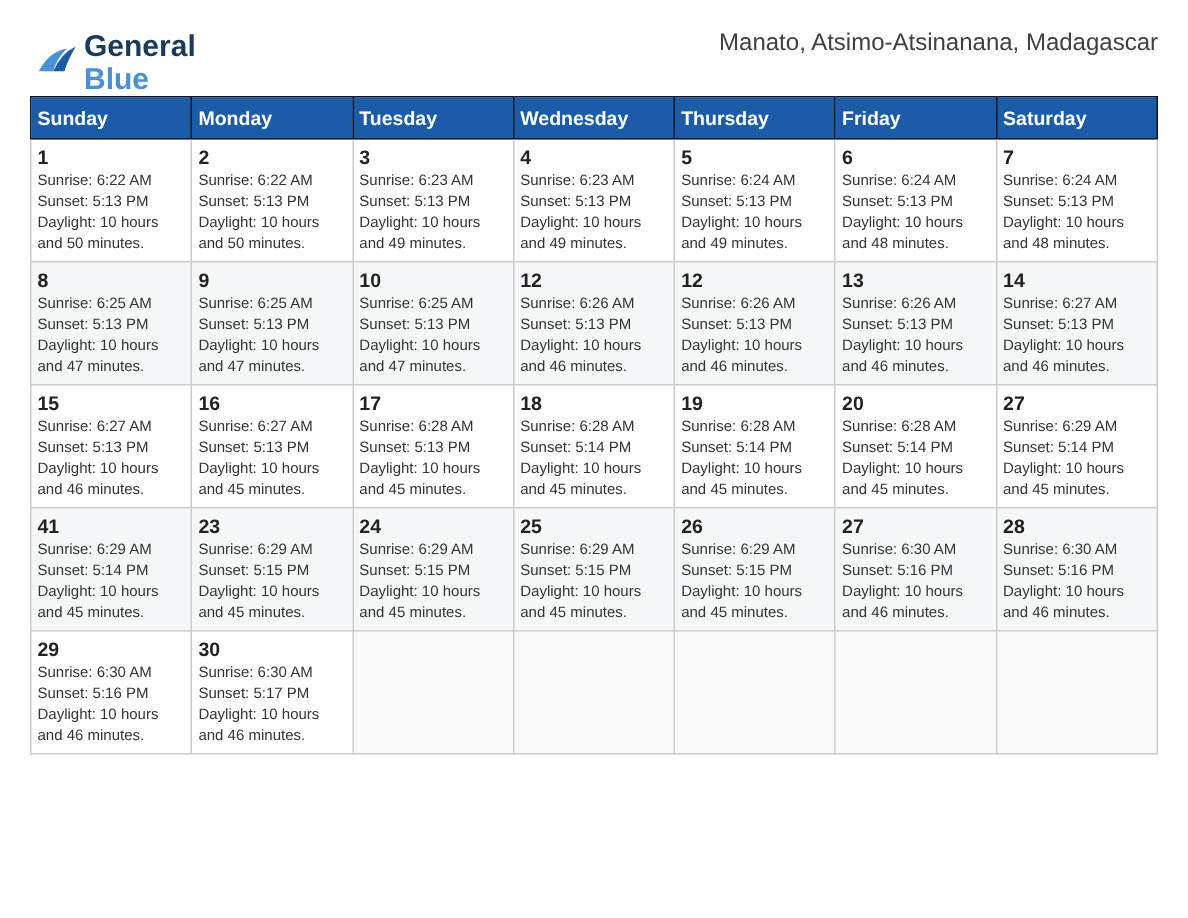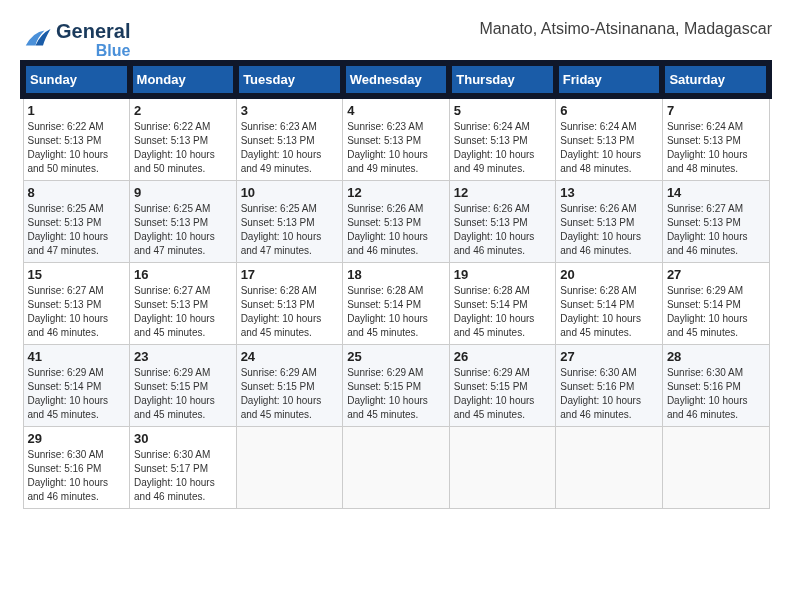--- a/index.html
+++ b/index.html
@@ -41,21 +41,21 @@
       border-collapse: collapse;
       font-size: 11px;
     }
     .calendar th {
       background: #1a5ca8;
       color: #fff;
       padding: 6px 4px;
       text-align: left;
       font-size: 13px;
       font-weight: bold;
-      border: 6px solid #0f172a;
+      border: 1px solid #0f172a;
     }
     .calendar td {
       border: 1px solid #ccc;
       vertical-align: top;
       padding: 4px;
       width: calc(100% / 7);
       min-height: 80px;
       background: #fff;
     }
     .calendar tr:nth-child(even) td {
@@ -83,21 +83,21 @@
 <div class="header-area">
   <div class="logo">
     <div>
       <svg class="logo-bird" viewBox="0 0 40 36" xmlns="http://www.w3.org/2000/svg">
         <path d="M5 28 Q15 10 30 8 Q20 18 18 28Z" fill="#4a90d9"></path>
         <path d="M18 28 Q25 12 38 6 Q30 20 28 28Z" fill="#1a5ca8"></path>
       </svg>
     </div>
     <div style="margin-left:4px;">
       <div style="font-size:20px;font-weight:bold;color:#1a3a5c;line-height:1.1;">General</div>
-      <div style="font-size:16px;font-weight:bold;color:#4a90d9;line-height:1.1;text-align:right;">Blue</div>
+      <div style="font-size:20px;font-weight:bold;color:#4a90d9;line-height:1.1;">Blue</div>
     </div>
   </div>
   <div class="title-area">
     <div class="location-title">Manato, Atsimo-Atsinanana, Madagascar</div>
   </div>
 </div>
 
 <table class="calendar">
   <thead>
     <tr>

